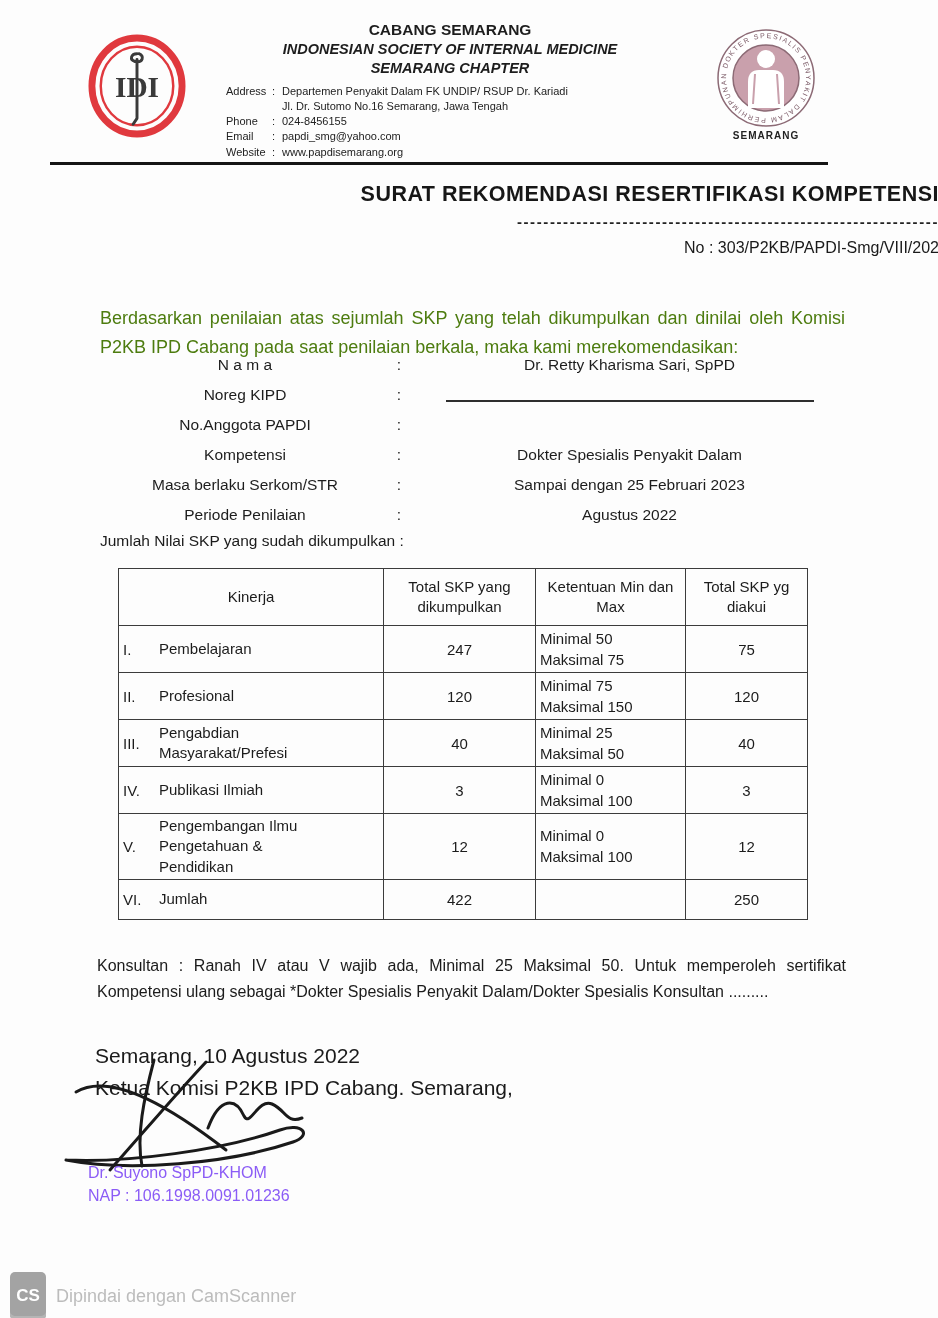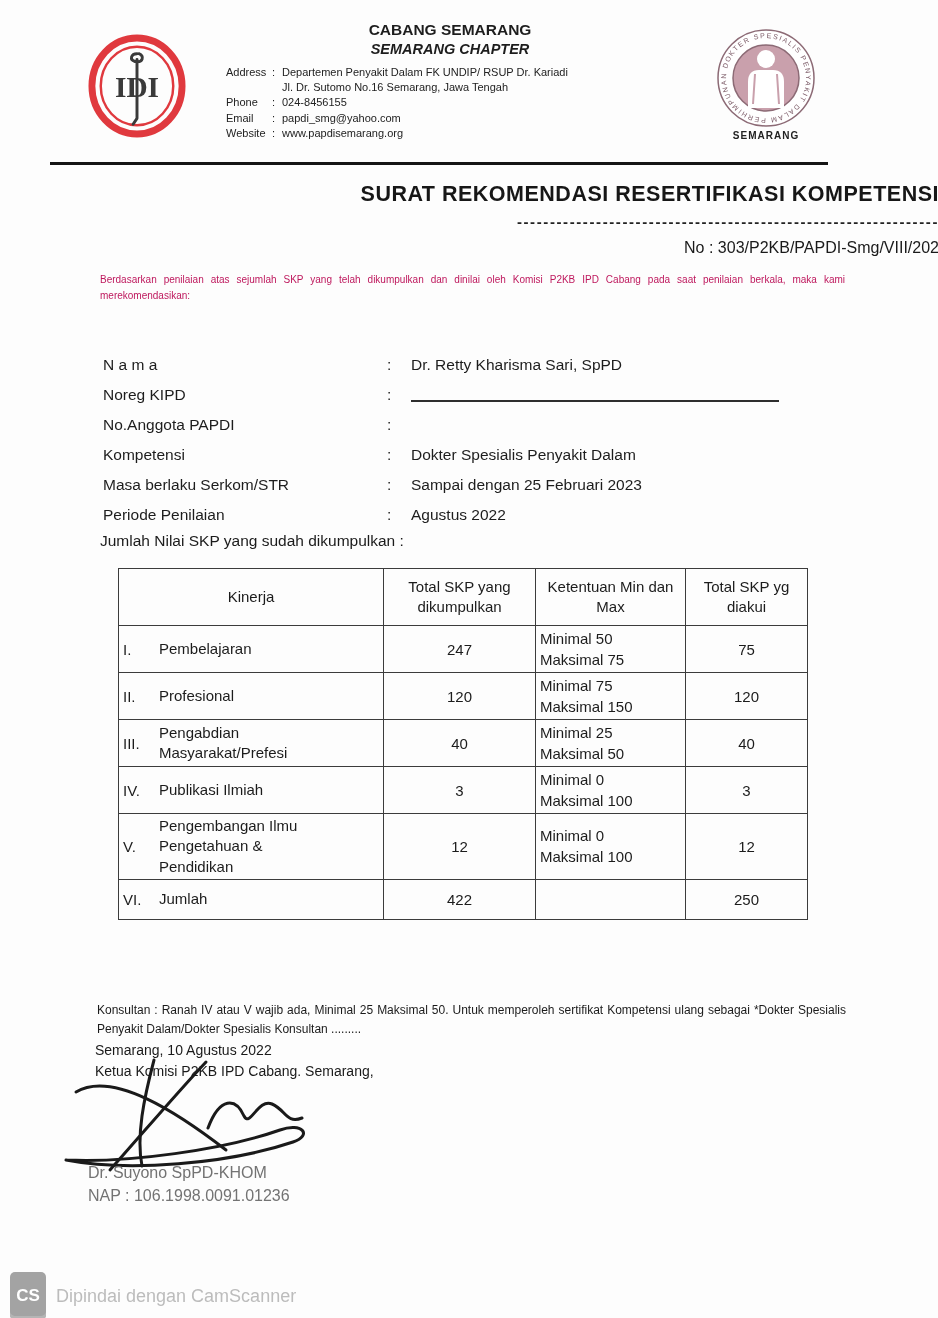--- a/index.html
+++ b/index.html
@@ -23,24 +23,24 @@
   .c-val{flex:1;}
   .c-indent{margin-left:56px;}
   .lh-rule{position:absolute;left:50px;top:162px;width:778px;height:2.5px;background:#151515;}
   
   .title-wrap{position:absolute;left:1px;top:182px;width:938px;text-align:right;}
   .doc-title{font-size:21.5px;font-weight:bold;letter-spacing:.5px;color:#171717;}
   .dash-line{font-size:15px;font-weight:bold;letter-spacing:1.6px;line-height:1;margin-top:7px;color:#222;
              white-space:nowrap;overflow:hidden;}
   .doc-no{font-size:16px;margin-top:10px;color:#1a1a1a;padding-left:24px;}
   
-  .intro{position:absolute;left:100px;top:272px;width:745px;font-size:10px;line-height:1.63;
-         text-align:justify;color:#be185d;}
-  
-  .fields{position:absolute;left:103px;top:350px;width:745px;font-size:15.5px;}
+  .intro{position:absolute;left:100px;top:304px;width:745px;font-size:18px;line-height:1.63;
+         text-align:justify;color:#4d7c0f;}
+  
+  .fields{position:absolute;left:103px;top:350px;width:745px;font-size:15.5px;text-align:center;}
   .f-row{display:flex;height:30px;align-items:center;}
   .f-label{width:284px;}
   .f-colon{width:24px;}
   .f-val{flex:1;}
   .blank-line{display:inline-block;width:368px;height:16px;border-bottom:2px solid #2e2e2e;}
   .skp-line{position:absolute;left:100px;top:532px;font-size:15.5px;color:#1b1b1b;}
   
   table.skp{position:absolute;left:118px;top:568px;width:689px;border-collapse:collapse;
             font-size:15px;color:#1c1c1c;table-layout:fixed;}
   table.skp th,table.skp td{border:1.6px solid #3c3c3c;padding:2px 4px;font-weight:normal;}
@@ -49,25 +49,25 @@
   td.kin{padding-left:7px;}
   .kin-in{display:flex;align-items:center;}
   .kin-no{width:36px;flex:none;}
   .kin-tx{max-width:162px;line-height:1.35;}
   td.num{text-align:center;}
   td.num .wrapnarrow{display:inline-block;max-width:88px;line-height:1.3;}
   td.ket{padding-left:10px;line-height:1.4;}
   tr.r1{height:42px;}tr.r2{height:42px;}tr.r3{height:44px;}tr.r4{height:42px;padding-left:48px;}
   tr.r5{height:64px;}tr.r6{height:40px;}tr.r7{height:44px;}
   
-  .note{position:absolute;left:97px;top:953px;width:749px;font-size:12px;line-height:1.62;
-        text-align:justify;color:#1b1b1b;margin-top:48px;}
-  .closing{position:absolute;left:95px;top:1040px;font-size:14px;line-height:1.5;color:#1a1a1a;}
+  .note{position:absolute;left:97px;top:953px;width:749px;font-size:16px;line-height:1.62;
+        text-align:justify;color:#1b1b1b;}
+  .closing{position:absolute;left:95px;top:1040px;font-size:21px;line-height:1.5;color:#1a1a1a;}
   .signature{position:absolute;left:58px;top:1058px;width:290px;height:118px;}
-  .signer{position:absolute;left:88px;top:1162px;font-size:16px;line-height:1.42;color:#737373;}
+  .signer{position:absolute;left:88px;top:1162px;font-size:16px;line-height:1.42;color:#8b5cf6;}
   
   .scanner{position:absolute;left:10px;top:1272px;display:flex;align-items:center;gap:10px;}
   .cs-badge{width:36px;height:48px;background:#a3a3a3;border-radius:5px;display:flex;
             align-items:center;justify-content:center;color:#fff;font-weight:bold;font-size:17px;
             box-shadow:inset 0 -4px 0 #b5b5b5;}
   .cs-text{color:#bcbcbc;font-size:18px;}
 </style>
 </head>
 <body>
 
@@ -77,20 +77,21 @@
     <svg width="98" height="104" viewBox="0 0 100 106">
       <ellipse cx="50" cy="53" rx="46" ry="49" fill="none" stroke="#e0393e" stroke-width="7"></ellipse>
       <ellipse cx="50" cy="53" rx="37" ry="40" fill="none" stroke="#e0393e" stroke-width="2.5"></ellipse>
       <text x="50" y="64" text-anchor="middle" font-family="Liberation Serif, serif" font-size="30" font-weight="bold" fill="#3a3a3a">IDI</text>
       <path d="M50,20 C44,20 42,26 48,28 C56,30 58,22 52,20 M50,26 L50,86 M50,86 L46,92" stroke="#3a3a3a" stroke-width="3" fill="none" stroke-linecap="round"></path>
     </svg>
   </div>
 
   <div class="lh-center">
     <div class="org2">CABANG SEMARANG</div>
+    <div class="org3">INDONESIAN SOCIETY OF INTERNAL MEDICINE</div>
     <div class="org4">SEMARANG CHAPTER</div>
     <div class="contact">
       <div class="c-row">
         <span class="c-label">Address</span>
         <span class="c-colon">:</span>
         <span class="c-val">Departemen Penyakit Dalam FK UNDIP/ RSUP Dr. Kariadi</span>
       </div>
       <div class="c-row">
         <span class="c-indent">Jl. Dr. Sutomo No.16 Semarang, Jawa Tengah</span>
       </div>

